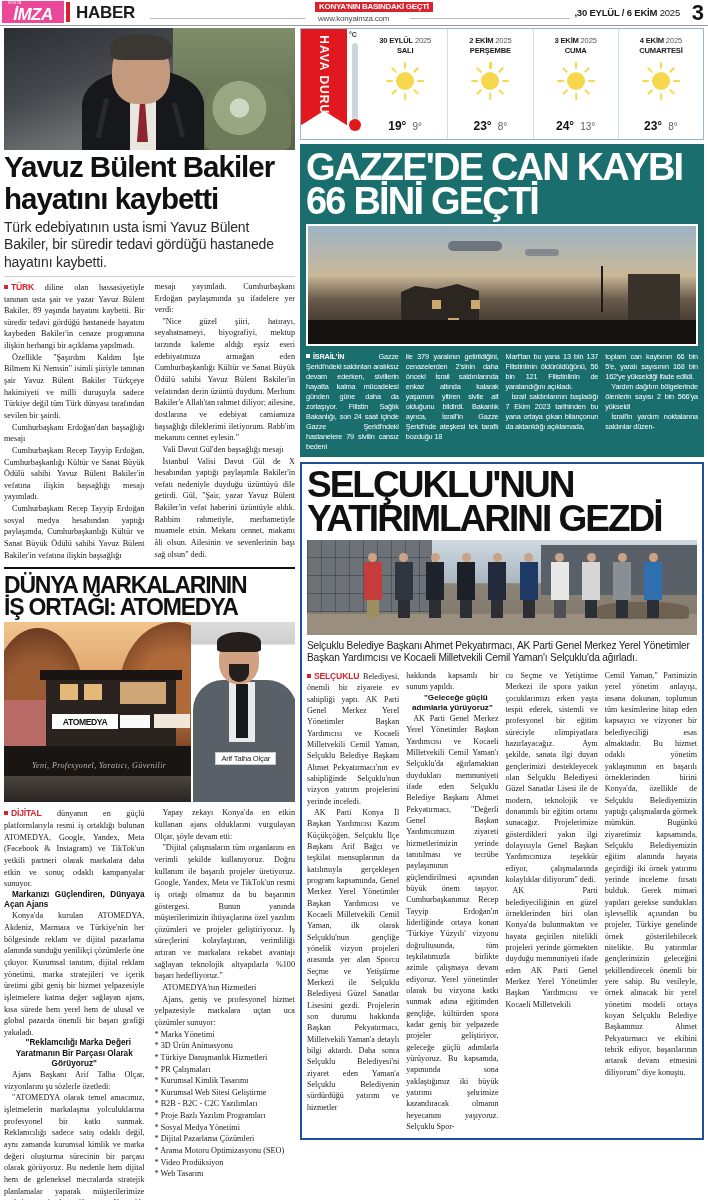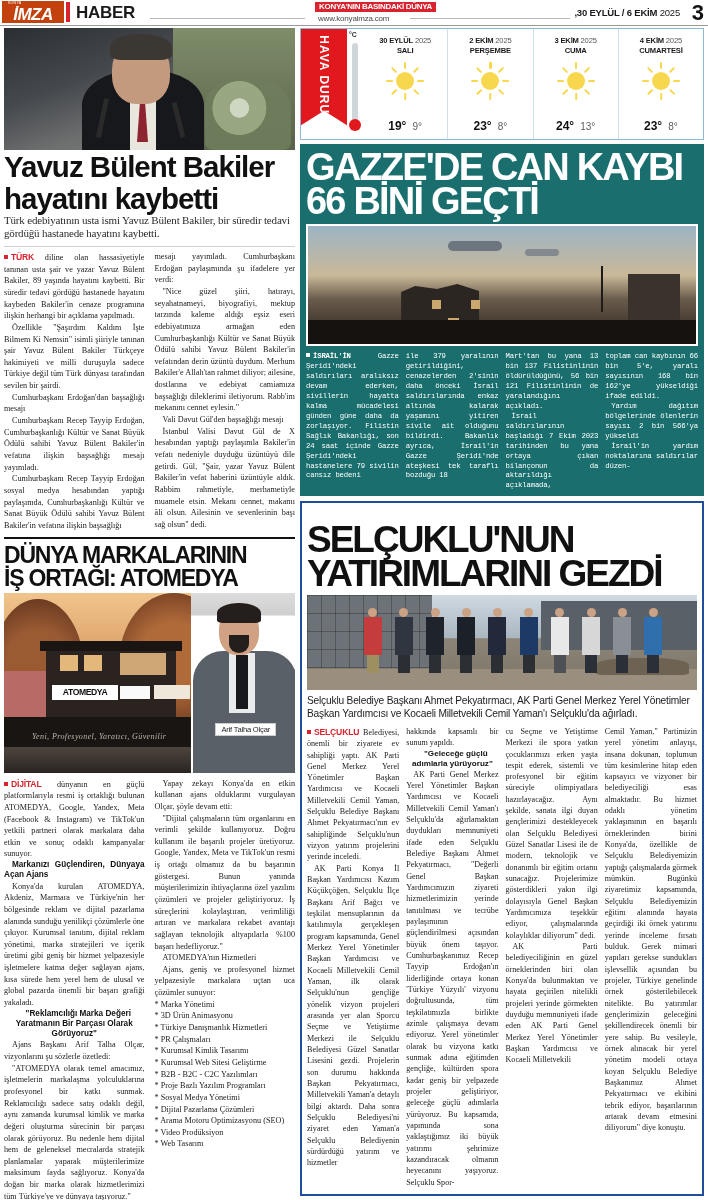--- a/index.html
+++ b/index.html
@@ -10,21 +10,21 @@
     color:#111;
     position:relative;
     overflow:hidden;
   }
   .page { position:relative; width:708px; height:1200px; }
 
   
   .masthead { position:absolute; left:0; top:0; width:708px; height:26px; }
   .mh-imza {
     position:absolute; left:2px; top:1px; width:62px; height:22px;
-    background:#c2410c; color:#fff;
+    background:#ec4899; color:#fff;
     font-family:"Liberation Sans", sans-serif;
     font-weight:bold; font-style:italic; font-size:17px;
     letter-spacing:-0.5px;
     display:flex; align-items:flex-end; justify-content:center;
     line-height:1;
     padding-bottom:0;
   }
   .mh-imza-top {
     position:absolute; left:6px; top:1px;
     font-family:"Liberation Sans", sans-serif;
@@ -116,24 +116,25 @@
     font-family:"Liberation Sans", sans-serif;
     font-weight:bold;
     font-size:29.5px;
     line-height:0.98;
     letter-spacing:-1px;
     color:#111;
     margin-top:3px;
     white-space:nowrap;
   }
   .spot {
-    font-family:Liberation Serif, serif;
-    font-size:11px;
+    font-family:Liberation Sans, sans-serif;
+    font-size:14px;
     line-height:1.24;
     color:#2b2b2b;
+    margin-top:5px;
     letter-spacing:-.18px;
   }
   .rule-thin { height:1px; background:#cfcfcf; margin:5px 0 4px; }
   .bodytext {
     font-family:"Liberation Serif", serif;
     font-size:8.2px;
     line-height:1.42;
     text-align:justify;
     color:#1b1b1b;
   }
@@ -276,35 +277,35 @@
   .gz-cloud { position:absolute; left:36%; top:12%; width:54px; height:10px; background:#5c6572; border-radius:6px; opacity:.8; }
   .gz-cloud2 { position:absolute; left:56%; top:19%; width:34px; height:7px; background:#6e7682; border-radius:5px; opacity:.7; }
   .gz-ruin { position:absolute; left:24%; top:48%; width:78px; height:50px; background:#2c2622;
     clip-path:polygon(0 18%,18% 6%,46% 12%,72% 2%,100% 16%,100% 100%,0 100%); }
   .gz-ruin-win { position:absolute; background:#caa86e; }
   .gz-tower { position:absolute; right:4%; top:40%; width:52px; height:60px; background:#3a332c; }
   .gz-pole { position:absolute; right:24%; top:34%; width:2px; height:46px; background:#1d1a17; }
   .gz-rubble { position:absolute; left:0; bottom:0; width:100%; height:24px; background:#16120f; }
 
   .gazze-body { display:flex; gap:7px; margin-top:6px; }
-  .gazze-body > div { flex:1 1 0;font-family:Liberation Mono, monospace; }
+  .gazze-body > div { flex:1 1 0; }
   .gazze-text {
     font-family:"Liberation Sans", sans-serif;
     font-size:7.3px; line-height:1.36; color:#ffffff; letter-spacing:-.18px;
     text-align:justify;
   }
   .gazze-text p { margin:0; text-indent:6px; }
   .gazze-text p.noind { text-indent:0; }
   .gz-lead { font-weight:bold; }
   .sq-w { display:inline-block; width:4px; height:4px; background:#ffffff; margin-right:3px; vertical-align:1px; }
 
   
   .selcuklu {
     margin-top:5px; width:404px; border:2px solid #1f4f9c; background:#fff;
-    padding:20px 5px 6px;
+    padding:4px 5px 6px;
   }
   .sel-h {
     font-family:"Liberation Sans", sans-serif; font-weight:bold;
     font-size:37px; line-height:0.92; letter-spacing:-2px; color:#111;
     white-space:nowrap;
   }
   .sel-photo {
     margin-top:4px; width:100%; height:95px; position:relative; overflow:hidden;
     background:linear-gradient(180deg,#b8c6d2 0%,#9aa7b2 30%,#8e8madd 31%,#a09684 60%,#8d8375 100%);
   }
@@ -347,21 +348,21 @@
 <div class="page">
 
   <div class="masthead">
     <div class="mh-imza">
       <span class="mh-imza-top">KONYA</span>
       <span>İMZA</span>
     </div>
     <div class="mh-bar"></div>
     <div class="mh-haber">HABER</div>
     <div class="mh-rule-l"></div>
-    <div class="mh-logo-box">KONYA'NIN BASINDAKİ DÜNYA</div>
+    <div class="mh-logo-box">KONYA'NIN BASINDAKİ GEÇTİ</div>
     <div class="mh-url">www.konyaimza.com</div>
     <div class="mh-rule-r"></div>
     <div class="mh-date">
       <span>,30 EYLÜL / 6 EKİM</span><span class="yr"> 2025</span>
     </div>
     <div class="mh-pageno">3</div>
     <div class="mh-baseline"></div>
   </div>
 
   <div class="left-col">

